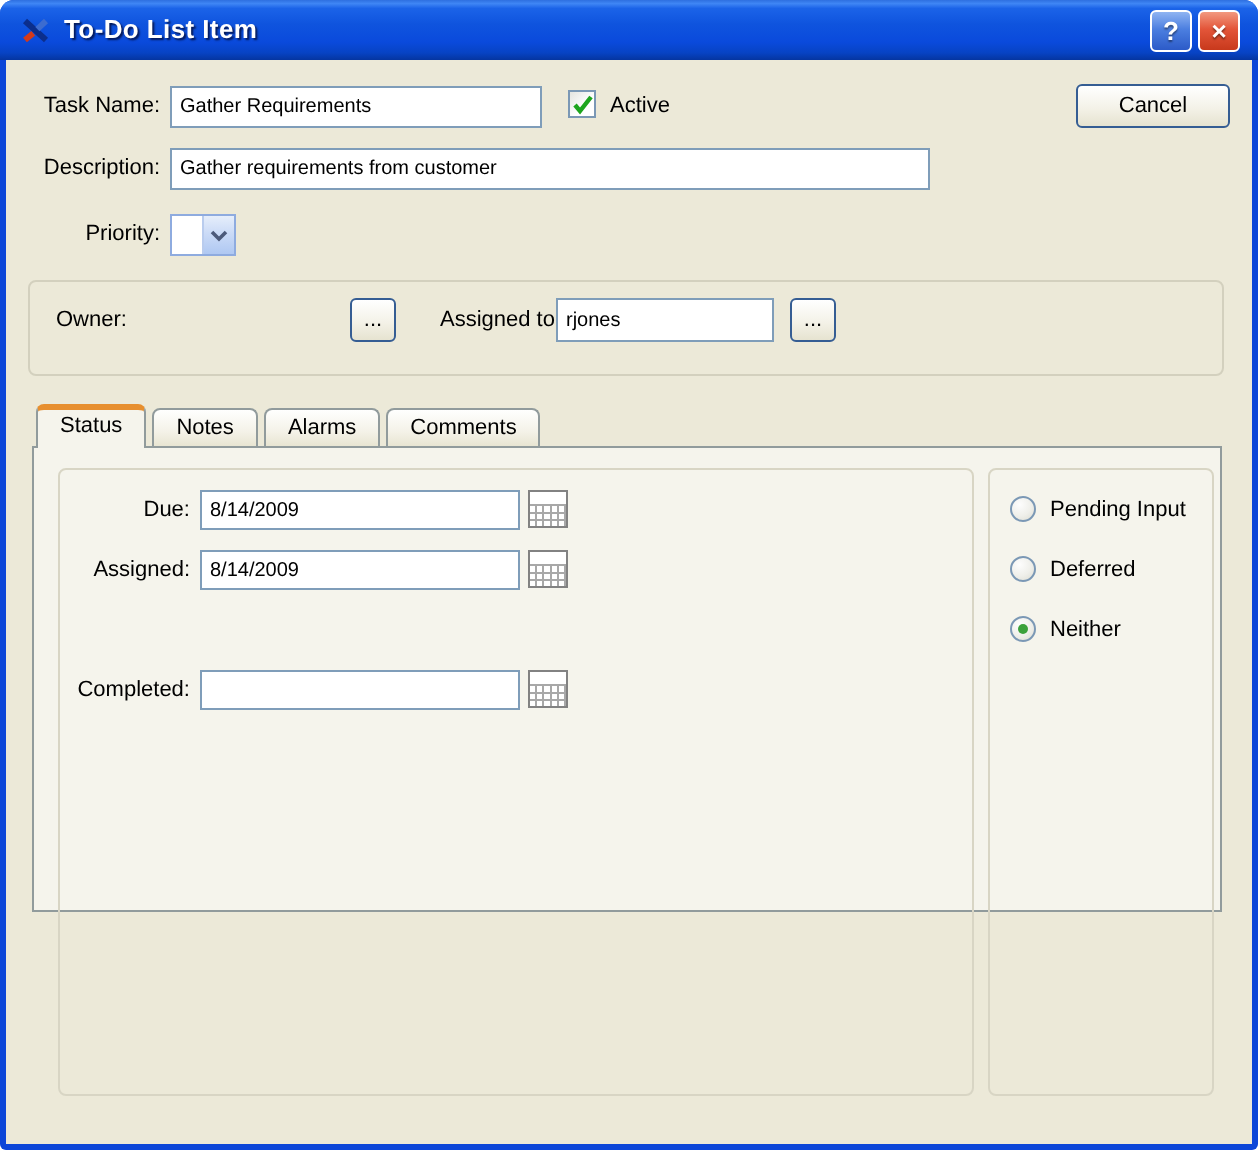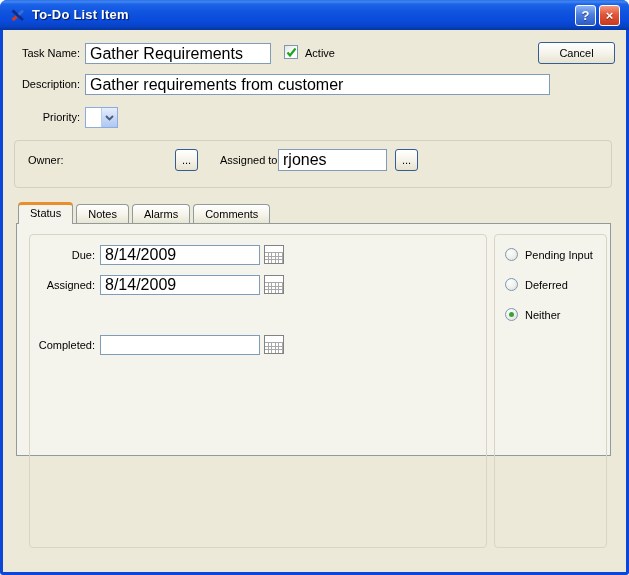--- a/index.html
+++ b/index.html
@@ -34,21 +34,21 @@
   .client {
     position: absolute; left: 3px; right: 3px; top: 30px; bottom: 3px;
     background: #ECE9D8;
   }
 
   .lbl { position: absolute; left: 6px; width: 71px; text-align: right; }
   .plain-lbl { position: absolute; }
 
   .txt {
     position: absolute; height: 21px; border: 1px solid #7F9DB9; background: #fff;
-    font-family: "Liberation Sans", sans-serif; font-size: 16px; padding: 1px 4px;
+    font-family: "Liberation Sans", sans-serif; font-size: 10px; padding: 1px 4px;
   }
 
   .btn {
     position: absolute; width: 77px; height: 22px;
     border: 1px solid #355D93; border-radius: 3px;
     background: linear-gradient(180deg,#FFFFFF 0%,#F4F2E8 55%,#E6E3D0 100%);
     font-family: "Liberation Sans", sans-serif; font-size: 11px; cursor: default;
   }
   .btn.default { box-shadow: inset 0 0 2px 2px #9CB9EC; }
   .btn.small { width: 23px; height: 22px; line-height: 10px; }
@@ -145,21 +145,21 @@
       <span class="check">
         <svg width="11" height="11" viewBox="0 0 11 11">
             <path d="M1.5 5.5 L4 8.5 L9.5 1.5" stroke="#1DA51D" stroke-width="2.2" fill="none"></path>
           </svg>
       </span>
     </span>
     <label class="plain-lbl" style="left:302px;top:17px">Active</label>
     <button class="btn" style="left:535px;top:12px">Cancel</button>
 
     <label class="lbl" style="top:48px">Description:</label>
-    <input class="txt" style="left: 82px; top: 44px; width: 465px;" value="Gather requirements from customer">
+    <input class="txt" style="left: 82px; top: 44px; width: 380px;" value="Gather requirements from customer">
 
     <label class="lbl" style="top:81px">Priority:</label>
     <div class="combo" style="left:82px;top:77px">
       <span class="combo-field"></span>
       <span class="combo-arrow">
         <svg width="9" height="6" viewBox="0 0 9 6">
             <path d="M1 1 L4.5 4.5 L8 1" stroke="#4C5A7A" stroke-width="1.8" fill="none"></path>
           </svg>
       </span>
     </div>

